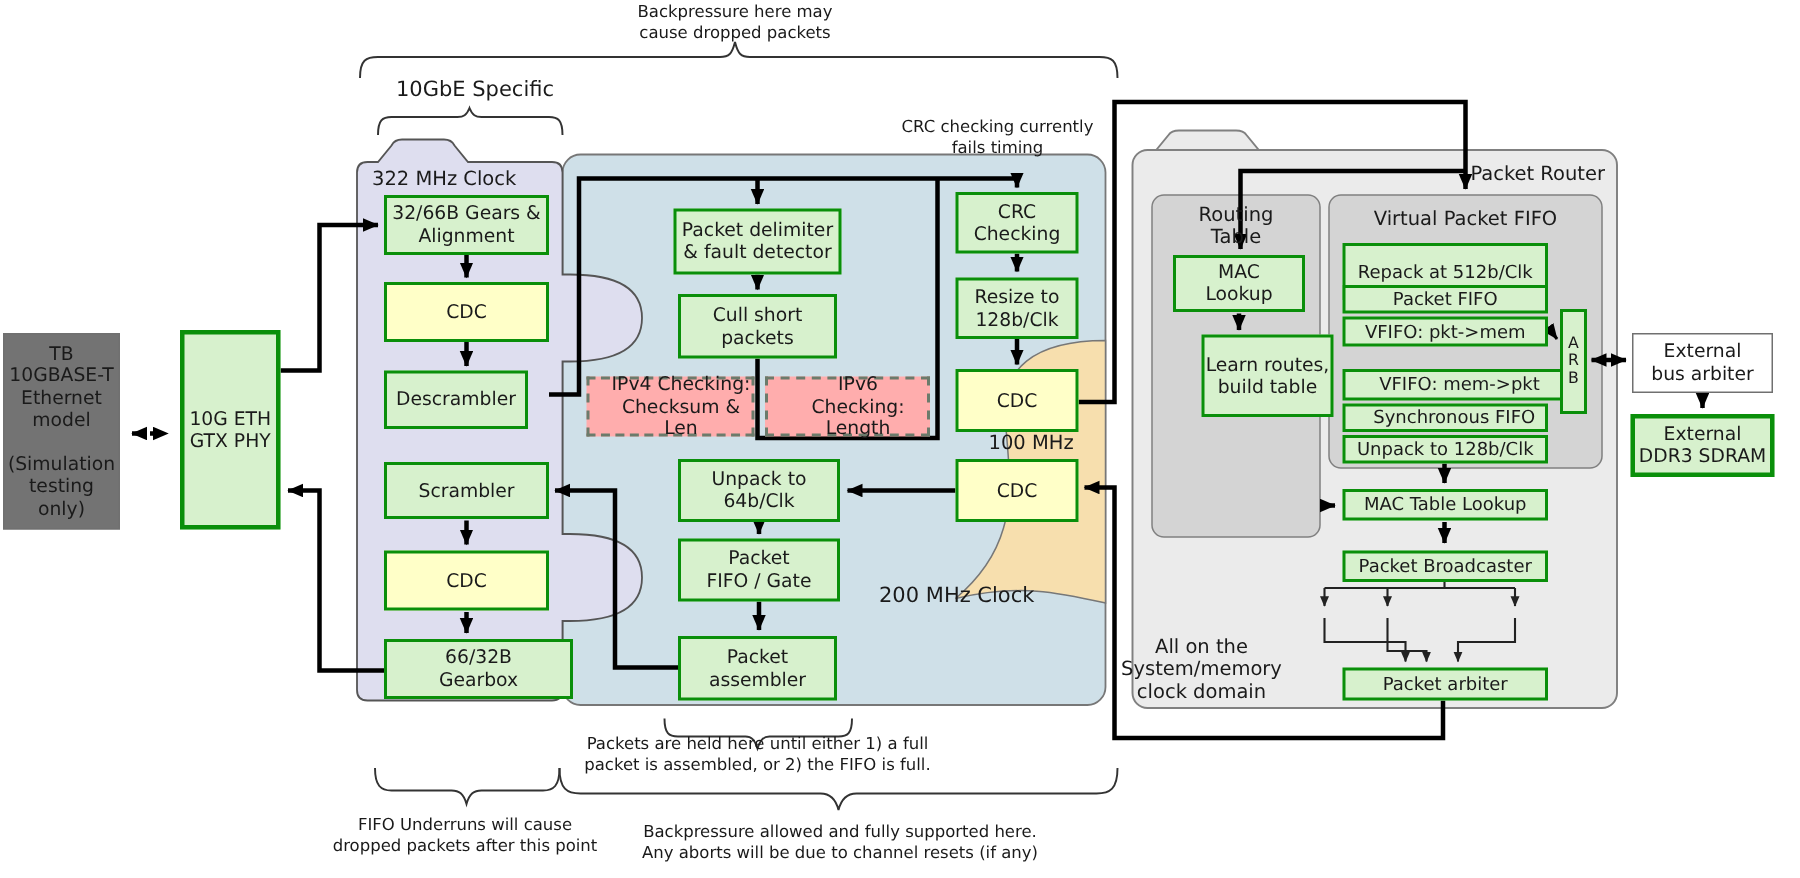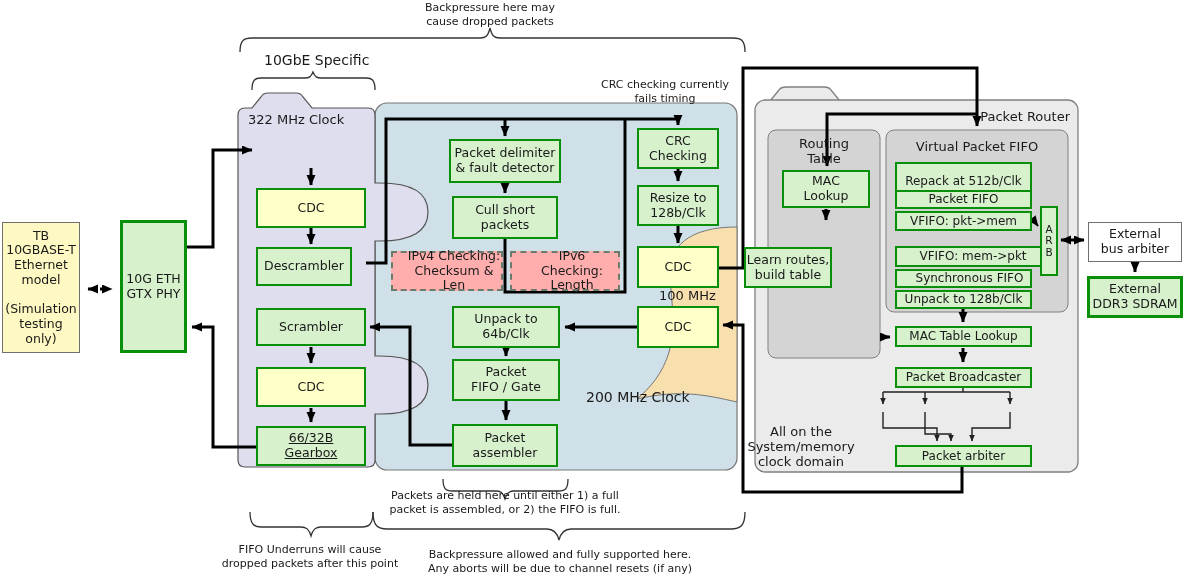--- a/index.html
+++ b/index.html
@@ -5,21 +5,21 @@
   html,body{margin:0;padding:0;background:#fff;}
   #canvas{position:relative;width:1200px;height:585px;overflow:hidden;
           font-family:"DejaVu Sans","Liberation Sans",sans-serif;color:#1a1a1a;}
   svg.layer{position:absolute;left:0;top:0;width:1200px;height:585px;}
   #regions{z-index:1;} #wires{z-index:2;}
   .box{position:absolute;z-index:3;display:flex;align-items:center;justify-content:center;
        text-align:center;white-space:pre-line;font-size:12.5px;line-height:1.18;
        background:#d7f1cd;border:2.5px solid #0a8f0a;box-sizing:border-box;}
   .yellow{background:#ffffc8;}
   .pink{background:#ffadad;border:2px dashed #6b7b6b;padding-left:14px;}
-  .grayborder{border:1.5px solid #707070;background:#fef9c3;}
+  .grayborder{border:1.5px solid #707070;background:#737373;}
   .white{background:#ffffff;border:1.2px solid #707070;}
   .thick{border-width:3px;}
   .small{font-size:12px;line-height:1.05;}
   .tiny{font-size:10.5px;line-height:1.1;}
   .rlabel{position:absolute;z-index:4;white-space:pre-line;font-size:13px;}
   .note{position:absolute;z-index:4;white-space:pre-line;font-size:11px;text-align:center;line-height:1.25;}
   .ctr{text-align:center;}
 </style>
 </head>
 <body>
@@ -112,25 +112,27 @@
 10GBASE-T
 Ethernet
 model
 
 (Simulation
 testing
 only)</div>
   <div class="box thick" style="left:120px;top:220px;width:67px;height:133px;">10G ETH
 GTX PHY</div>
 
+  <div class="box" style="left:256px;top:130px;width:110px;height:40px;">32/66B Gears &amp;
+Alignment</div>
   <div class="box yellow" style="left:256px;top:188px;width:110px;height:40px;">CDC</div>
   <div class="box" style="left:256px;top:247px;width:96px;height:39px;">Descrambler</div>
   <div class="box" style="left:256px;top:308px;width:110px;height:38px;">Scrambler</div>
   <div class="box yellow" style="left:256px;top:367px;width:110px;height:40px;">CDC</div>
-  <div class="box" style="left:256px;top:426px;width:110px;height:40px;text-decoration:underline;">66/32B
+  <div class="box" style="left:256px;top:426px;width:126px;height:40px;">66/32B
 Gearbox</div>
 
   <div class="box" style="left:449px;top:139px;width:112px;height:44px;">Packet delimiter
 &amp; fault detector</div>
   <div class="box" style="left:452px;top:196px;width:106px;height:43px;">Cull short
 packets</div>
   <div class="box pink" style="left:391px;top:251px;width:112px;height:40px;">IPv4 Checking:
 Checksum &amp; Len</div>
   <div class="box pink" style="left:510px;top:251px;width:110px;height:40px;">IPv6 Checking:
 Length</div>
@@ -143,21 +145,21 @@
 
   <div class="box" style="left:637px;top:128px;width:82px;height:41px;">CRC
 Checking</div>
   <div class="box" style="left:637px;top:185px;width:82px;height:41px;">Resize to
 128b/Clk</div>
   <div class="box yellow" style="left:637px;top:246px;width:82px;height:42px;">CDC</div>
   <div class="box yellow" style="left:637px;top:306px;width:82px;height:42px;">CDC</div>
 
   <div class="box" style="left:782px;top:170px;width:88px;height:38px;">MAC
 Lookup</div>
-  <div class="box" style="left:744px;top:223px;width:88px;height:41px;margin-top:24px;">Learn routes,
+  <div class="box" style="left:801px;top:223px;width:88px;height:55px;">Learn routes,
 build table</div>
 
   <div class="box small" style="left:895px;top:162px;width:137px;height:38px;border-width:2px;">Repack at 512b/Clk</div>
   <div class="box small" style="left:895px;top:190px;width:137px;height:19px;border-width:2px;">Packet FIFO</div>
   <div class="box small" style="left:895px;top:211px;width:137px;height:20px;border-width:2px;">VFIFO: pkt-&gt;mem</div>
   <div class="box small" style="left:895px;top:246px;width:156px;height:21px;border-width:2px;">VFIFO: mem-&gt;pkt</div>
   <div class="box small" style="left:895px;top:269px;width:137px;height:19px;border-width:2px;padding-left:12px;">Synchronous FIFO</div>
   <div class="box small" style="left:895px;top:290px;width:137px;height:19px;border-width:2px;">Unpack to 128b/Clk</div>
   <div class="box small" style="left:895px;top:326px;width:137px;height:21px;border-width:2px;">MAC Table Lookup</div>
   <div class="box small" style="left:895px;top:367px;width:137px;height:21px;border-width:2px;">Packet Broadcaster</div>

